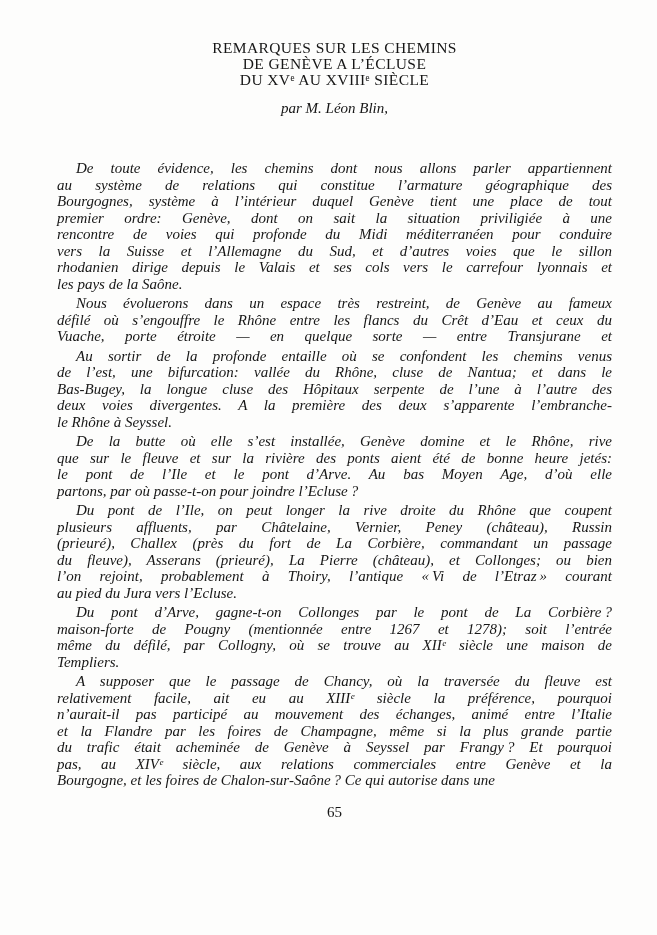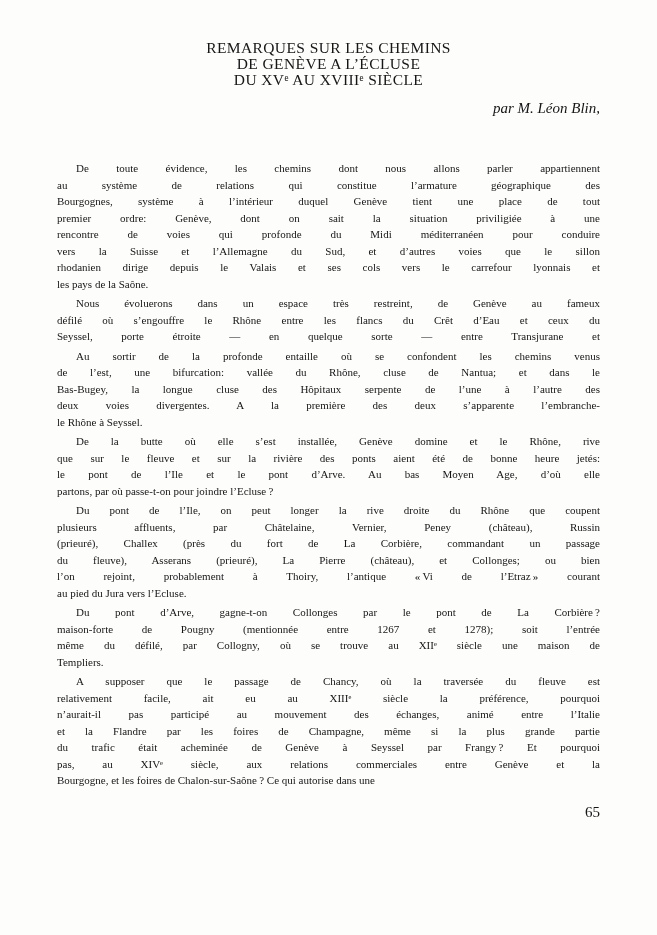--- a/index.html
+++ b/index.html
@@ -7,59 +7,60 @@
     margin: 0;
     padding: 0;
     background: #ffffff;
   }
   .page {
     position: relative;
     width: 657px;
     height: 935px;
     margin: 0;
     box-sizing: border-box;
-    padding: 40px 57px 0 57px;
+    padding: 40px 45px 0 57px;
     background: #fdfdfc;
     color: #161616;
     font-family: "Liberation Serif", "DejaVu Serif", "DejaVu Sans", serif;
     overflow: hidden;
   }
   .heading h1 {
     margin: 0;
     font-size: 15.5px;
     font-weight: 400;
     line-height: 16px;
     letter-spacing: 0.4px;
     text-align: center;
   }
   .title-line { white-space: nowrap; }
   .byline {
     margin-top: 12px;
     font-size: 15px;
     line-height: 16px;
     font-style: italic;
-    text-align: right;
+    text-align: center;
   }
   .body-text {
     margin-top: 44px;
-    font-size: 11px;
+    font-size: 15px;
     line-height: 16.5px;
+    font-style: italic;
   }
   .paragraph { margin: 0 0 3px 0; }
   .line {
     text-align: justify;
     text-align-last: left;
   }
   .line.just { text-align-last: justify; }
   .line.indent { text-indent: 19px; }
   .page-number {
     margin-top: 15px;
     font-size: 15px;
     line-height: 17px;
-    text-align: right;
+    text-align: center;
   }
 </style>
 </head>
 <body>
 
 <div class="page">
 
   <header class="heading">
     <h1>
       <div class="title-line">REMARQUES SUR LES CHEMINS</div>
@@ -76,21 +77,21 @@
         <div class="line just">Bourgognes, système à l’intérieur duquel Genève tient une place de tout</div>
         <div class="line just">premier ordre: Genève, dont on sait la situation priviligiée à une</div>
         <div class="line just">rencontre de voies qui profonde du Midi méditerranéen pour conduire</div>
         <div class="line just">vers la Suisse et l’Allemagne du Sud, et d’autres voies que le sillon</div>
         <div class="line just">rhodanien dirige depuis le Valais et ses cols vers le carrefour lyonnais et</div>
         <div class="line">les pays de la Saône.</div>
       </div>
       <div class="paragraph">
         <div class="line just indent">Nous évoluerons dans un espace très restreint, de Genève au fameux</div>
         <div class="line just">défilé où s’engouffre le Rhône entre les flancs du Crêt d’Eau et ceux du</div>
-        <div class="line just">Seyssel, porte étroite — en quelque sorte — entre Transjurane et</div>
+        <div class="line just">Vuache, porte étroite — en quelque sorte — entre Transjurane et</div>
       </div>
       <div class="paragraph">
         <div class="line just indent">Au sortir de la profonde entaille où se confondent les chemins venus</div>
         <div class="line just">de l’est, une bifurcation: vallée du Rhône, cluse de Nantua; et dans le</div>
         <div class="line just">Bas-Bugey, la longue cluse des Hôpitaux serpente de l’une à l’autre des</div>
         <div class="line just">deux voies divergentes. A la première des deux s’apparente l’embranche-</div>
         <div class="line">le Rhône à Seyssel.</div>
       </div>
       <div class="paragraph">
         <div class="line just indent">De la butte où elle s’est installée, Genève domine et le Rhône, rive</div>

